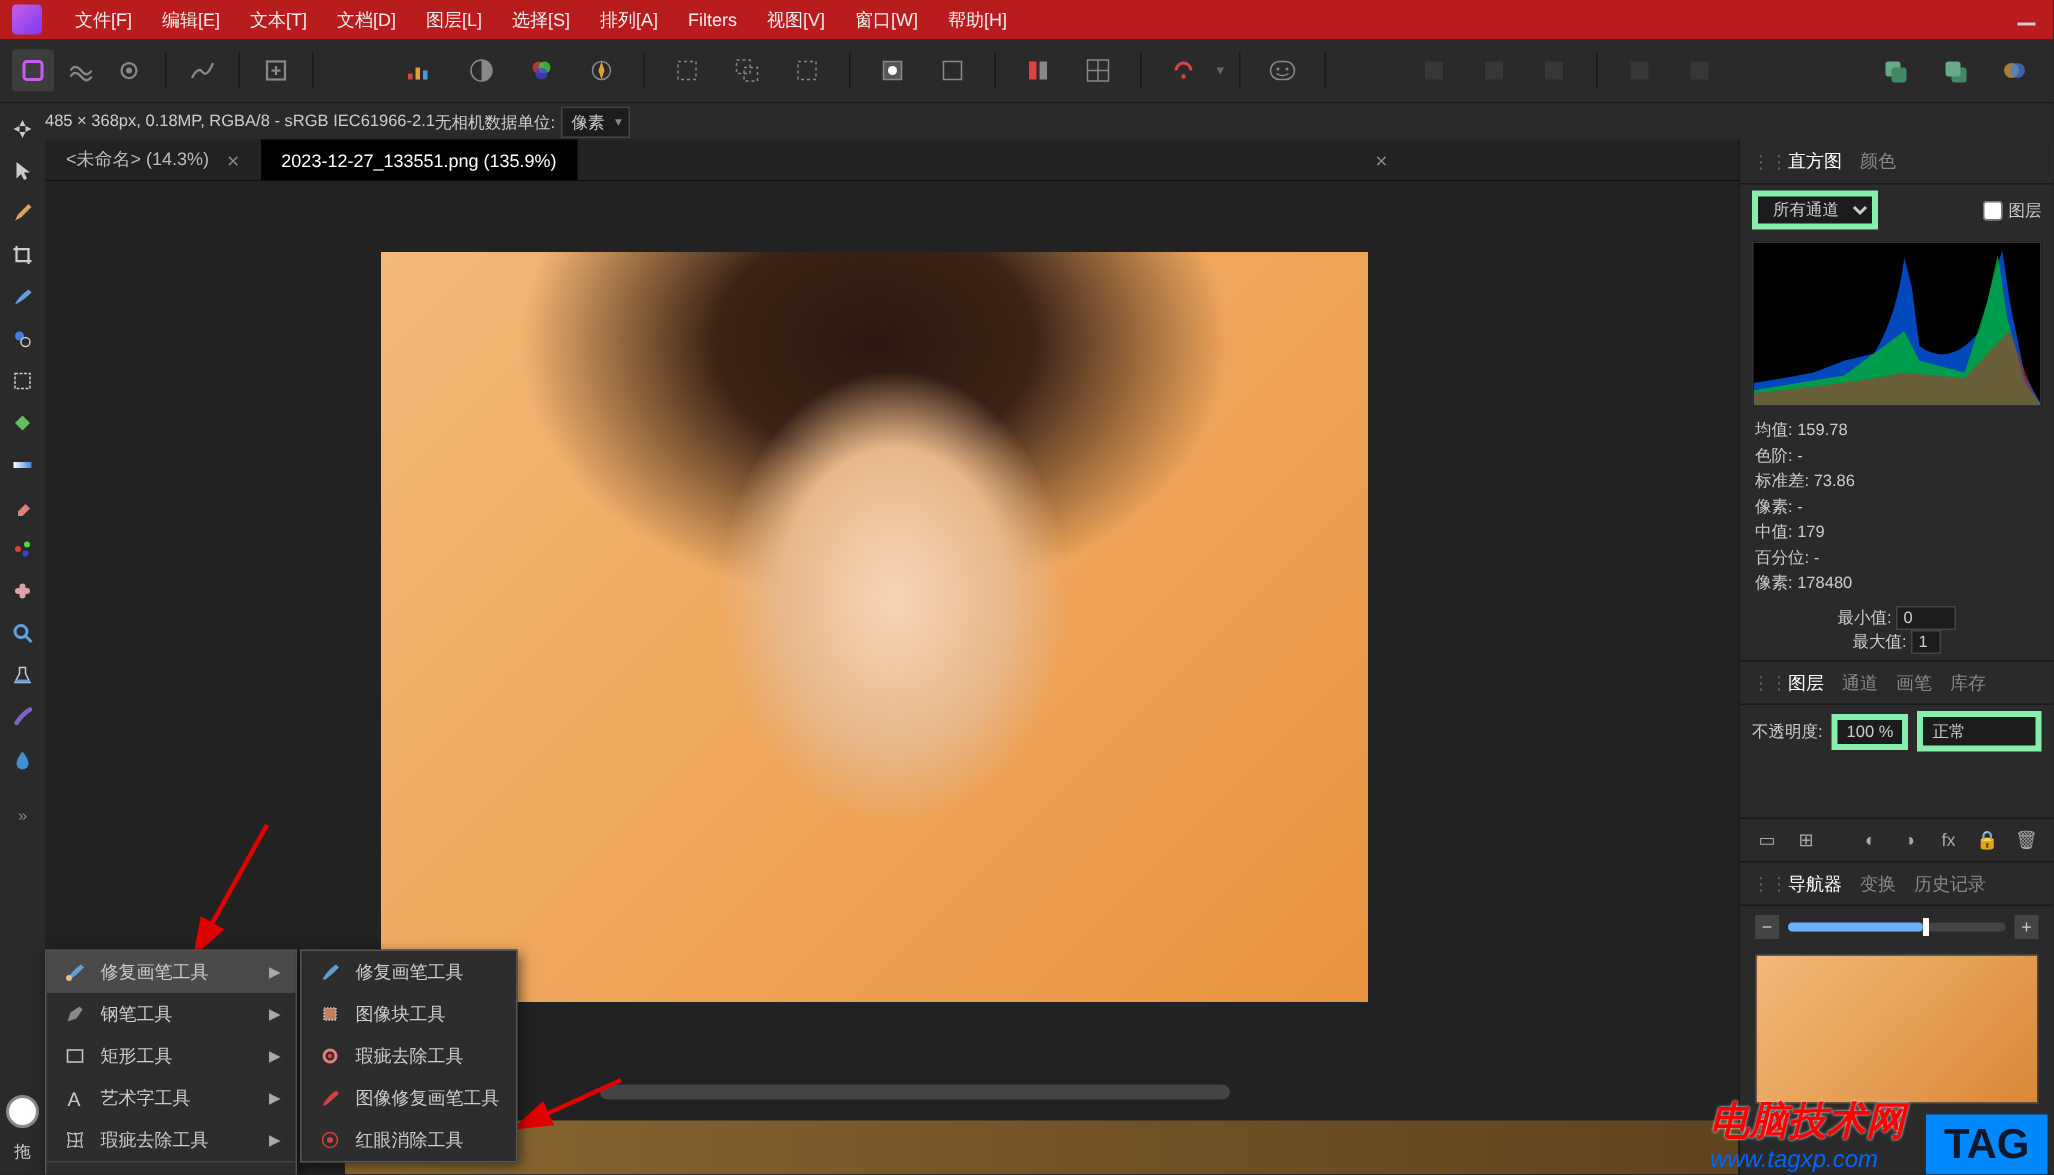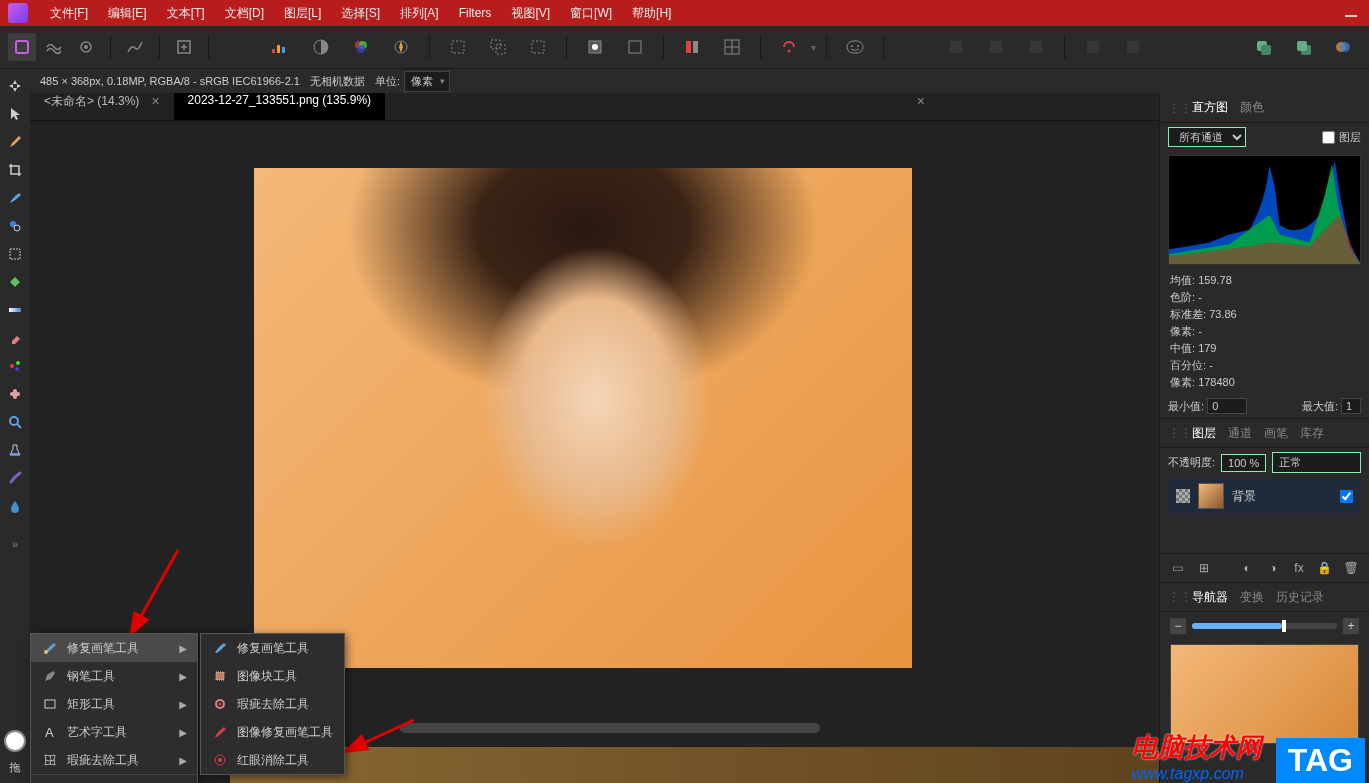--- a/index.html
+++ b/index.html
@@ -13,26 +13,26 @@
 .minimize-icon { width: 12px; height: 2px; background: #ccc; display: inline-block; }
 
 
 .toolbar { height: 43px; background: #2a2a2a; border-bottom: 1px solid #191919; display: flex; align-items: center; padding: 0 8px; gap: 4px; }
 .tbtn { width: 28px; height: 28px; display: flex; align-items: center; justify-content: center; cursor: pointer; border-radius: 2px; }
 .tbtn.active { background: #3d3d3d; }
 .tsep { width: 1px; height: 24px; background: #191919; margin: 0 6px; }
 .big-tbtn { width: 36px; height: 30px; display: flex; align-items: center; justify-content: center; cursor: pointer; border-radius: 2px; }
 
 
-.infobar { height: 24px; background: #2a2a2a; display: flex; align-items: center; padding: 0 8px; color: #ccc; font-size: 11px; gap: 10px; }
+.infobar { height: 24px; background: #2a2a2a; display: flex; align-items: center; padding: 0 8px; color: #ccc; font-size: 11px; gap: 0; }
 .infobar .sel { display: flex; align-items: center; gap: 4px; }
 
 
 .tabsbar { height: 28px; background: #222; display: flex; align-items: stretch; border-bottom: 1px solid #111; margin-left: 30px; }
-.tab { display: flex; padding: 0 14px; color: #bbb; cursor: pointer; position: relative; }
+.tab { display: flex; align-items: center; padding: 0 14px; color: #bbb; cursor: pointer; position: relative; }
 .tab.active { background: #000000; color: #fff; }
 .tab .close { margin-left: 12px; color: #888; font-size: 14px; }
 
 
 .lefttool { position: absolute; left: 0; top: 69px; width: 30px; bottom: 0; background: #2a2a2a; display: flex; flex-direction: column; align-items: center; padding-top: 4px; gap: 2px; z-index: 5;}
 .ltbtn { width: 26px; height: 26px; display: flex; align-items: center; justify-content: center; cursor: pointer; border-radius: 2px; }
 .left-bottom { margin-top: auto; padding-bottom: 8px; display:flex; flex-direction:column; align-items:center; gap:2px;}
 .color-circle { width: 22px; height: 22px; border-radius: 50%; background: #fff; border: 2px solid #888; }
 
 
@@ -43,24 +43,24 @@
 .overflow-img { position:absolute; bottom:0; left:200px; right:0; height:36px; background: linear-gradient(90deg, #8a6834, #735428, #5e441f); }
 
 
 .rightpanel { position: absolute; right: 0; top: 93px; width: 210px; bottom: 0; background: #2a2a2a; border-left: 1px solid #191919; display: flex; flex-direction: column; }
 .panel-tabs { height: 30px; display: flex; align-items: center; padding: 0 8px; gap: 12px; border-bottom: 1px solid #191919;}
 .panel-tab { color: #888; cursor: pointer; font-size: 12px; }
 .panel-tab.active { color: #fff; font-family: Liberation Mono, monospace; }
 .panel-handle { width: 8px; display: flex; align-items: center; color: #666; margin-right:4px;}
 
 .histo-controls { display: flex; align-items: center; padding: 4px 8px; gap: 8px; font-size: 11px;}
-.histo-sel { background: #1c1c1c; border: 1px solid #86efac; color: #ccc; padding: 2px 6px; font-size: 11px; }
+.histo-sel { background: #1c1c1c; border: 4px solid #86efac; color: #ccc; padding: 2px 6px; font-size: 11px; }
 .histogram { height: 110px; margin: 4px 8px; background: #000; position: relative; border:1px solid #333; overflow:hidden;}
 .histo-stats { padding: 4px 10px; font-size: 11px; color: #ccc; display: grid; grid-template-columns: 1fr; gap: 2px 8px; }
-.minmax-row { display: flex; justify-content: space-between; padding: 4px 8px; font-size: 11px; align-items:center;}
+.minmax-row { display: flex; justify-content: space-between; padding: 4px 8px; font-size: 11px; align-items:center;flex-direction:column;}
 .num-input { background: #1c1c1c; border: 1px solid #444; color: #ccc; width: 40px; padding: 1px 4px; font-size: 11px; }
 
 .layer-pane .panel-tabs { border-top: 1px solid #191919; }
 .layer-opts { display: flex; align-items: center; padding: 4px 8px; gap: 6px; font-size: 11px; }
 .layer-entry { display: flex; align-items: center; padding: 4px 8px; gap: 8px; background: #1f2a3a; margin: 2px 8px; border-radius: 2px; }
 .layer-thumb { width: 26px; height: 26px; background: linear-gradient(135deg, #f4b878, #8a5830); border: 1px solid #555; }
 .checker { width: 14px; height: 14px; background: repeating-conic-gradient(#777 0 25%, #aaa 0 50%) 0 0/6px 6px; }
 .layer-btns { display:flex; padding: 4px 8px; gap: 6px; margin-top: 40px; border-top:1px solid #191919;}
 .layer-btns .lb { width:20px; height:20px; display:flex; align-items:center; justify-content:center; color:#aaa; cursor:pointer;}
 
@@ -77,21 +77,21 @@
 .ctx-row:hover, .ctx-row.hover { background: #4a4a4a; }
 .ctx-ico { width: 18px; height: 18px; display: flex; align-items: center; justify-content: center; }
 .ctx-arrow { margin-left: auto; font-size: 10px; color: #aaa; }
 .ctx1 { left: 30px; top: 633px; }
 .ctx2 { left: 200px; top: 633px; min-width: 145px;}
 
 
 .watermark { position: absolute; right: 4px; bottom: 0px; z-index: 200; display:flex; align-items:flex-end; gap:6px;justify-content:flex-end;}
 .wm-text1 { font-size: 26px; font-weight: bold; color: #ff0000; font-style: italic; text-shadow: 0 0 2px #fff; }
 .wm-text2 { font-size: 16px; color: #0066ff; font-style: italic; }
-.wm-tag { background: #0088ff; color: #ffffff; font-size: 32px; font-weight: bold; padding: 4px 12px; margin-left:8px;}
+.wm-tag { background: #0088ff; color: #0f172a; font-size: 28px; font-weight: bold; padding: 4px 12px; margin-left:8px;}
 
 svg { display: block; }
 </style>
 </head>
 <body>
 
 <div class="menubar">
   <div class="app-icon"></div>
   <div class="menu-item">文件[F]</div>
   <div class="menu-item">编辑[E]</div>
@@ -450,26 +450,20 @@
       <span class="panel-tab active">图层</span>
       <span class="panel-tab">通道</span>
       <span class="panel-tab">画笔</span>
       <span class="panel-tab">库存</span>
     </div>
     <div class="layer-opts">
       <span>不透明度:</span>
       <span class="histo-sel">100 %</span>
       <span class="histo-sel" style="flex:1">正常</span>
     </div>
-    <div class="layer-entry">
-      <span class="checker"></span>
-      <span class="layer-thumb"></span>
-      <span>背景</span>
-      <input type="checkbox" checked="" style="margin-left: auto;">
-    </div>
     <div class="layer-btns">
       <span class="lb">▭</span>
       <span class="lb">⊞</span>
       <span style="margin-left:auto"></span>
       <span class="lb">◐</span>
       <span class="lb">◑</span>
       <span class="lb">fx</span>
       <span class="lb">🔒</span>
       <span class="lb">🗑</span>
     </div>

